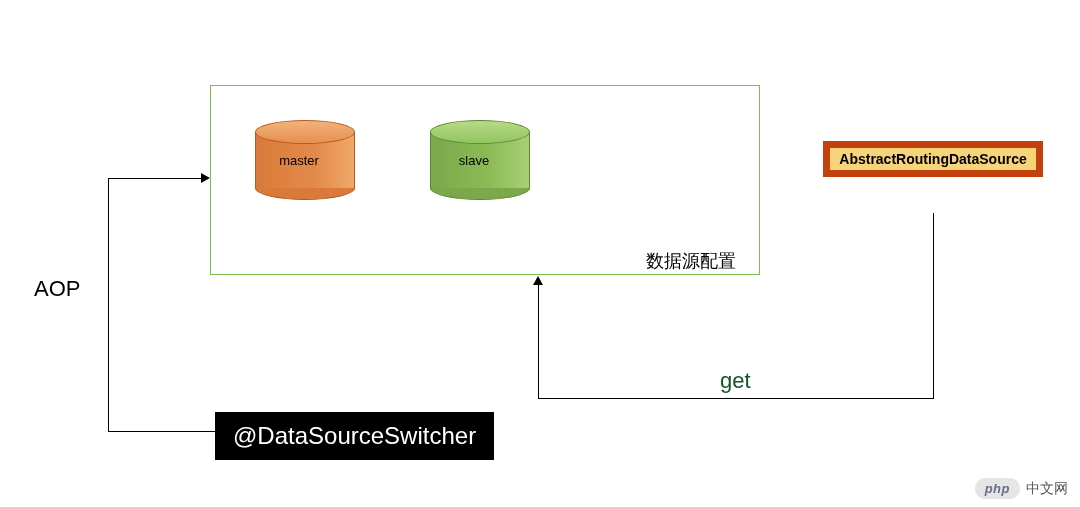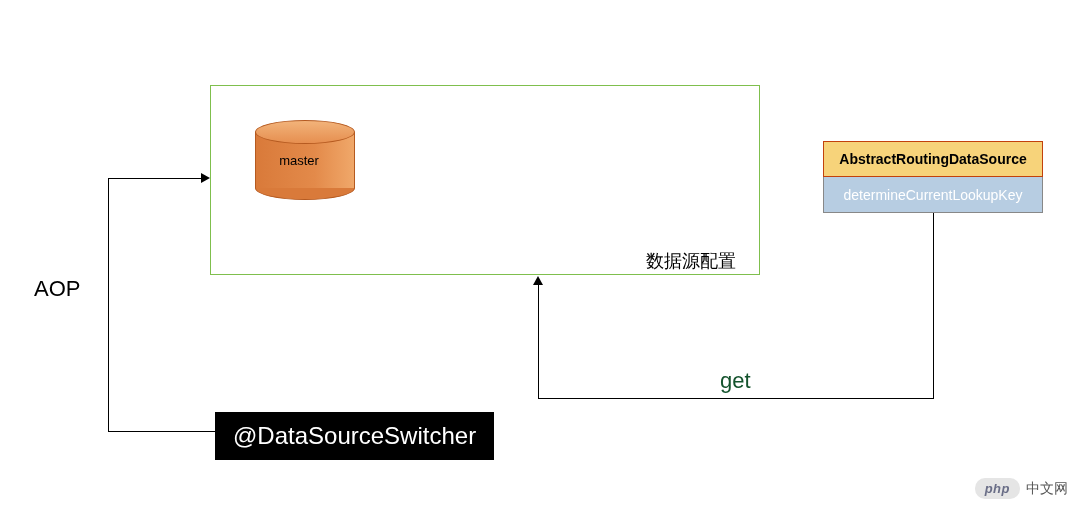--- a/index.html
+++ b/index.html
@@ -101,21 +101,21 @@
     
     .routing-box {
       position: absolute;
       left: 823px;
       top: 141px;
       width: 220px;
     }
     .routing-top {
       height: 36px;
       background: #f7d37a;
-      border: 1px solid #c2410c;
+      border: 7px solid #c2410c;
       display: flex;
       align-items: center;
       justify-content: center;
       font-weight: bold;
       font-size: 14px;
     }
     .routing-bottom {
       height: 36px;
       background: #b7cde2;
       border: 1px solid #888;
@@ -212,24 +212,29 @@
   <div class="context-holder"></div>
   <div class="context-label">数据源配置</div>
 
   <div class="cylinder cyl-master">
     <div class="cyl-bottom"></div>
     <div class="cyl-body"></div>
     <div class="cyl-top"></div>
     <div class="cyl-label">master</div>
   </div>
 
+  <div class="cylinder cyl-slave">
+    <div class="cyl-bottom"></div>
+    <div class="cyl-body"></div>
+    <div class="cyl-top"></div>
+    <div class="cyl-label">slave</div>
+  </div>
 
   <div class="routing-box">
     <div class="routing-top">AbstractRoutingDataSource</div>
-    <div class="routing-bottom">determineCurrentLookupKey</div>
   </div>
 
   <div class="switcher-box">@DataSourceSwitcher</div>
 
   <div class="aop-label">AOP</div>
 
   <div class="get-label">get</div>
 
   <div class="line conn-aop-h"></div>
   <div class="line conn-aop-v"></div>

